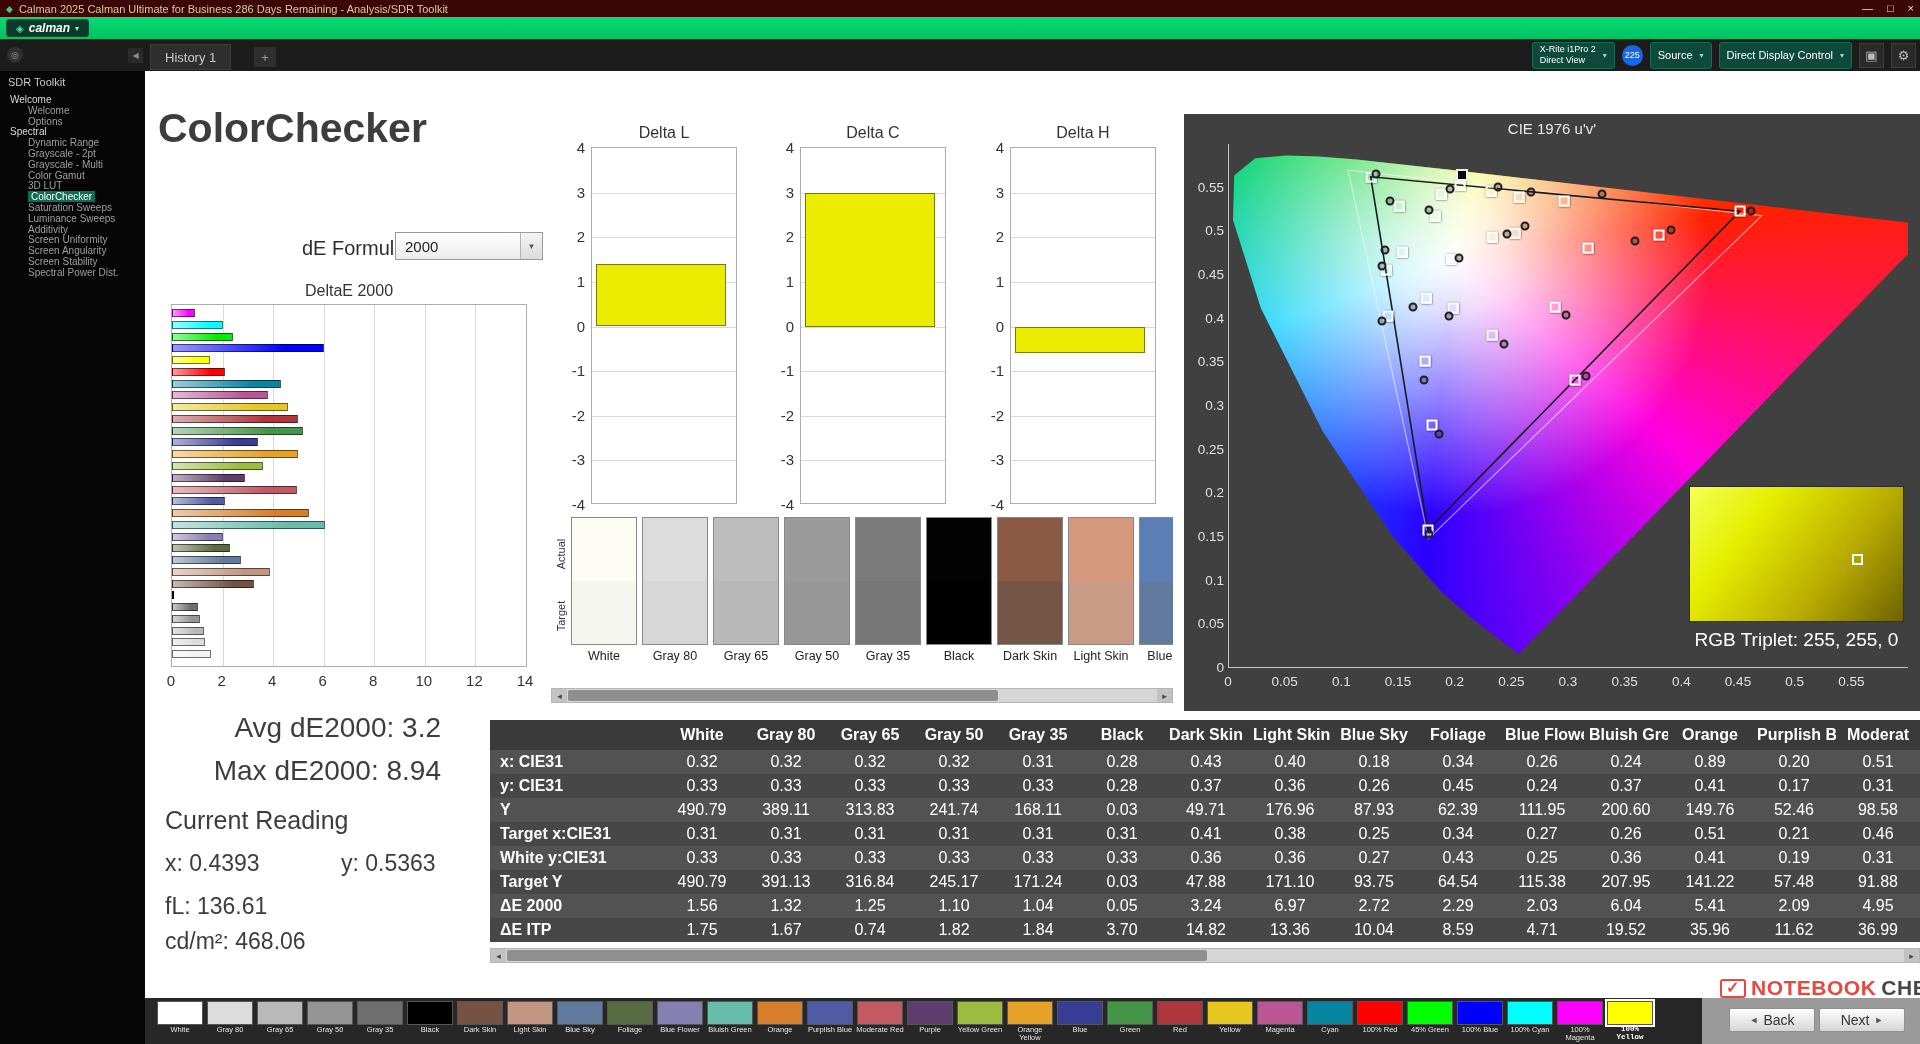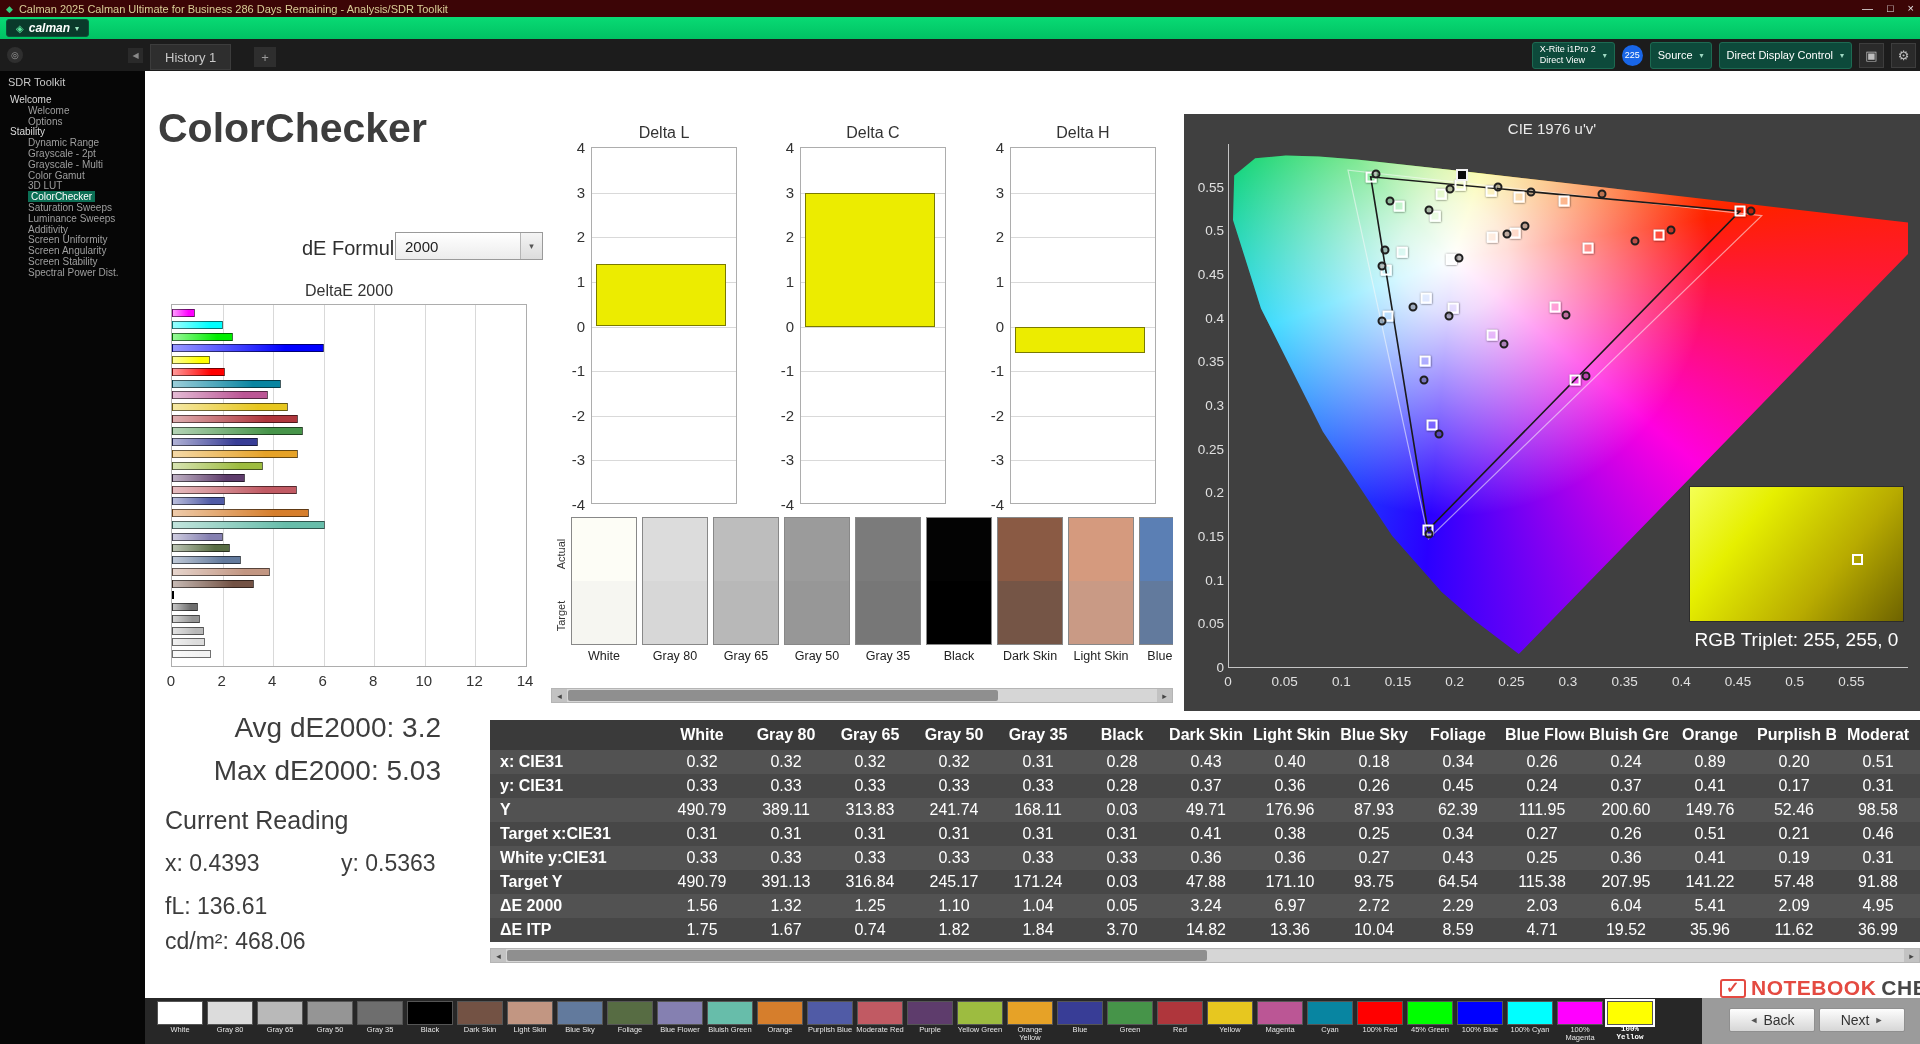--- a/index.html
+++ b/index.html
@@ -186,21 +186,21 @@
       <div class="icon-btn">⚙</div>
     </div>
   </div>
 
   <div class="sidebar">
     <div class="sb-header">SDR Toolkit</div>
     <div id="sb-items">
         <div class="sb-item lvl1"><span class="sb-label">Welcome</span></div>
         <div class="sb-item lvl2"><span class="sb-label">Welcome</span></div>
         <div class="sb-item lvl2"><span class="sb-label">Options</span></div>
-        <div class="sb-item lvl1"><span class="sb-label">Stability</span></div>
+        <div class="sb-item lvl1"><span class="sb-label">Spectral</span></div>
         <div class="sb-item lvl2"><span class="sb-label">Dynamic Range</span></div>
         <div class="sb-item lvl2"><span class="sb-label">Grayscale - 2pt</span></div>
         <div class="sb-item lvl2"><span class="sb-label">Grayscale - Multi</span></div>
         <div class="sb-item lvl2"><span class="sb-label">Color Gamut</span></div>
         <div class="sb-item lvl2"><span class="sb-label">3D LUT</span></div>
         <div class="sb-item lvl2 sel"><span class="sb-label">ColorChecker</span></div>
         <div class="sb-item lvl2"><span class="sb-label">Saturation Sweeps</span></div>
         <div class="sb-item lvl2"><span class="sb-label">Luminance Sweeps</span></div>
         <div class="sb-item lvl2"><span class="sb-label">Additivity</span></div>
         <div class="sb-item lvl2"><span class="sb-label">Screen Uniformity</span></div>
@@ -430,21 +430,21 @@
           <div class="cie-xlabel" style="left: 593.667px;">0.5</div>
           <div class="cie-xlabel" style="left: 650.333px;">0.55</div>
         </div>
       <div class="cie-inset">
         <div class="inset-marker"></div>
       </div>
       <div class="cie-rgb-label">RGB Triplet: 255, 255, 0</div>
     </div>
 
     <div class="stat-avg">Avg dE2000: 3.2</div>
-    <div class="stat-max">Max dE2000: 5.03</div>
+    <div class="stat-max">Max dE2000: 8.94</div>
     <div class="stat-current">Current Reading</div>
     <div class="stat-x">x: 0.4393</div>
     <div class="stat-y">y: 0.5363</div>
     <div class="stat-fl">fL: 136.61</div>
     <div class="stat-cd">cd/m²: 468.06</div>
 
     <table class="data-table" id="data-table">
         <thead>
           <tr>
             <th class="lbl"></th>

